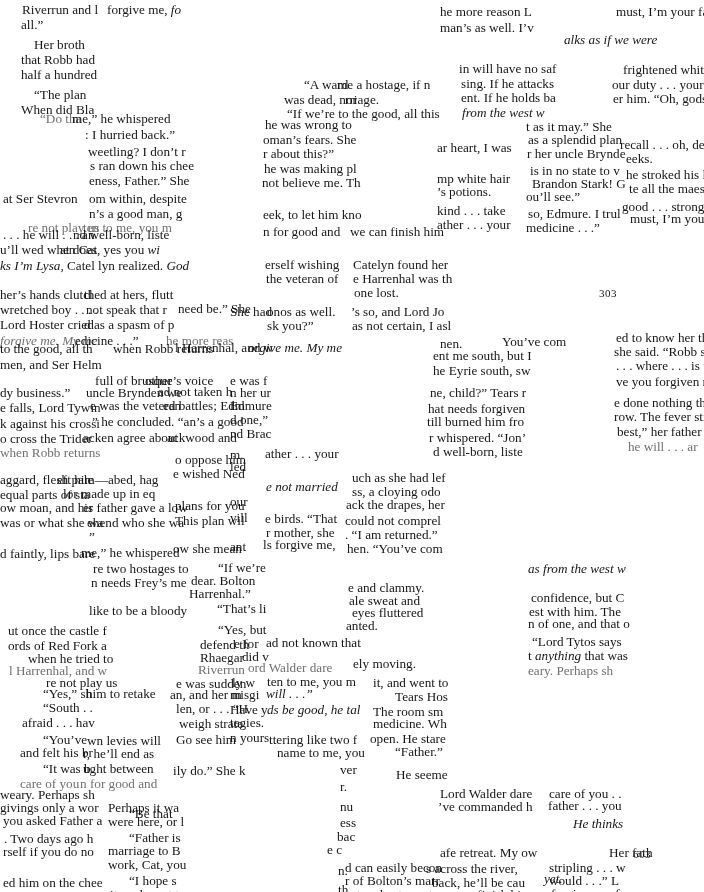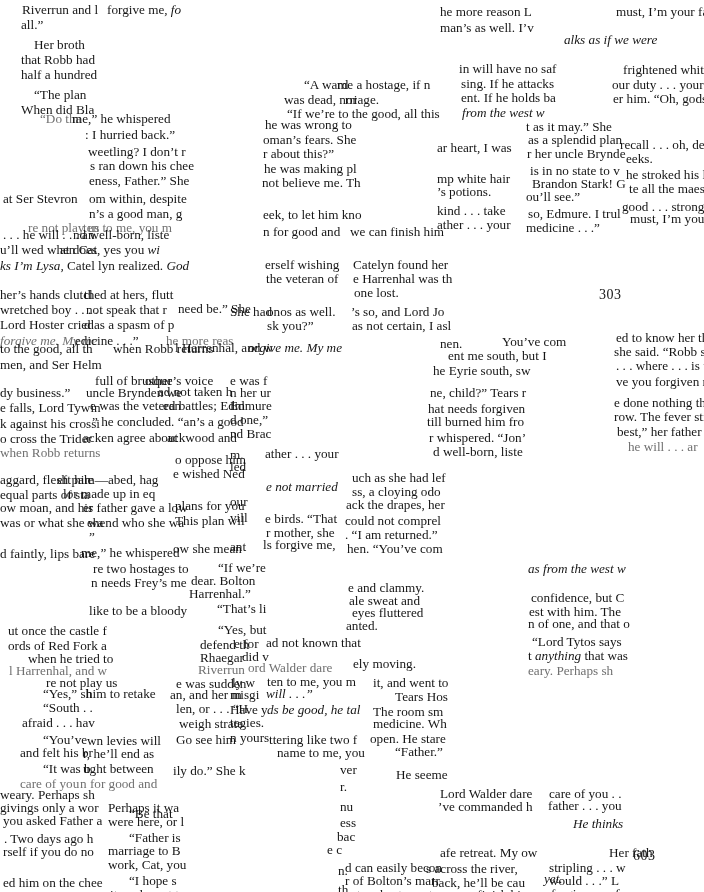--- a/index.html
+++ b/index.html
@@ -1,21 +1,21 @@
 <!DOCTYPE html>
 <html><head>
 <meta charset="utf-8">
 <style>
   html,body{margin:0;padding:0;background:#e8e8e8}
   .canvas{position:relative;width:704px;height:892px;margin:0 auto;background:#ffffff;overflow:hidden}
   .ln{position:absolute;font-family:"Liberation Serif",serif;font-size:13.2px;line-height:1.05;color:#151515;white-space:pre}
   .ln.f{color:#707070}
   .ln.i{font-style:italic}
   .ln span.i{font-style:italic}
-  .ln.s9{font-size:14px;letter-spacing:.5px}
+  .ln.s9{font-size:11px;letter-spacing:.5px}
 </style>
 </head>
 <body>
 
 <div class="canvas" style="background: rgb(255, 255, 255);">
     <div class="ln" style="left: 22px; top: 3px;">Riverrun and l</div>
     <div class="ln" style="left: 107px; top: 3px;"><span>forgive me, </span><span class="i">fo</span></div>
     <div class="ln" style="left: 21px; top: 18px;">all.”</div>
     <div class="ln" style="left: 440px; top: 5px;">he more reason L</div>
     <div class="ln" style="left: 616px; top: 5px;">must, I’m your fat</div>
@@ -104,21 +104,21 @@
     <div class="ln" style="left: 75px; top: 334px;">edicine . . .”</div>
     <div class="ln f" style="left: 166px; top: 334px;">he more reas</div>
     <div class="ln" style="left: 0px; top: 342px;">to the good, all th</div>
     <div class="ln" style="left: 113px; top: 342px;">when Robb returns</div>
     <div class="ln" style="left: 175px; top: 341px;">l Harrenhal, and w</div>
     <div class="ln i" style="left: 248px; top: 341px;">orgive me. My me</div>
     <div class="ln" style="left: 440px; top: 337px;">nen.</div>
     <div class="ln" style="left: 502px; top: 335px;">You’ve com</div>
     <div class="ln" style="left: 616px; top: 331px;">ed to know her th</div>
     <div class="ln" style="left: 0px; top: 358px;">men, and Ser Helm</div>
-    <div class="ln" style="left: 433px; top: 349px; margin-left: 15px;">ent me south, but I</div>
+    <div class="ln" style="left: 433px; top: 349px;">ent me south, but I</div>
     <div class="ln" style="left: 614px; top: 345px;">she said. “Robb ser</div>
     <div class="ln" style="left: 616px; top: 359px;">. . . where . . . is th</div>
     <div class="ln" style="left: 433px; top: 364px;">he Eyrie south, sw</div>
     <div class="ln" style="left: 95px; top: 374px;">full of brusque</div>
     <div class="ln" style="left: 145px; top: 374px;">other’s voice</div>
     <div class="ln" style="left: 230px; top: 374px;">e was f</div>
     <div class="ln" style="left: 616px; top: 375px;">ve you forgiven m</div>
     <div class="ln" style="left: 0px; top: 386px;">dy business.”</div>
     <div class="ln" style="left: 86px; top: 386px;">uncle Brynden we</div>
     <div class="ln" style="left: 158px; top: 385px;">ad not taken h</div>

